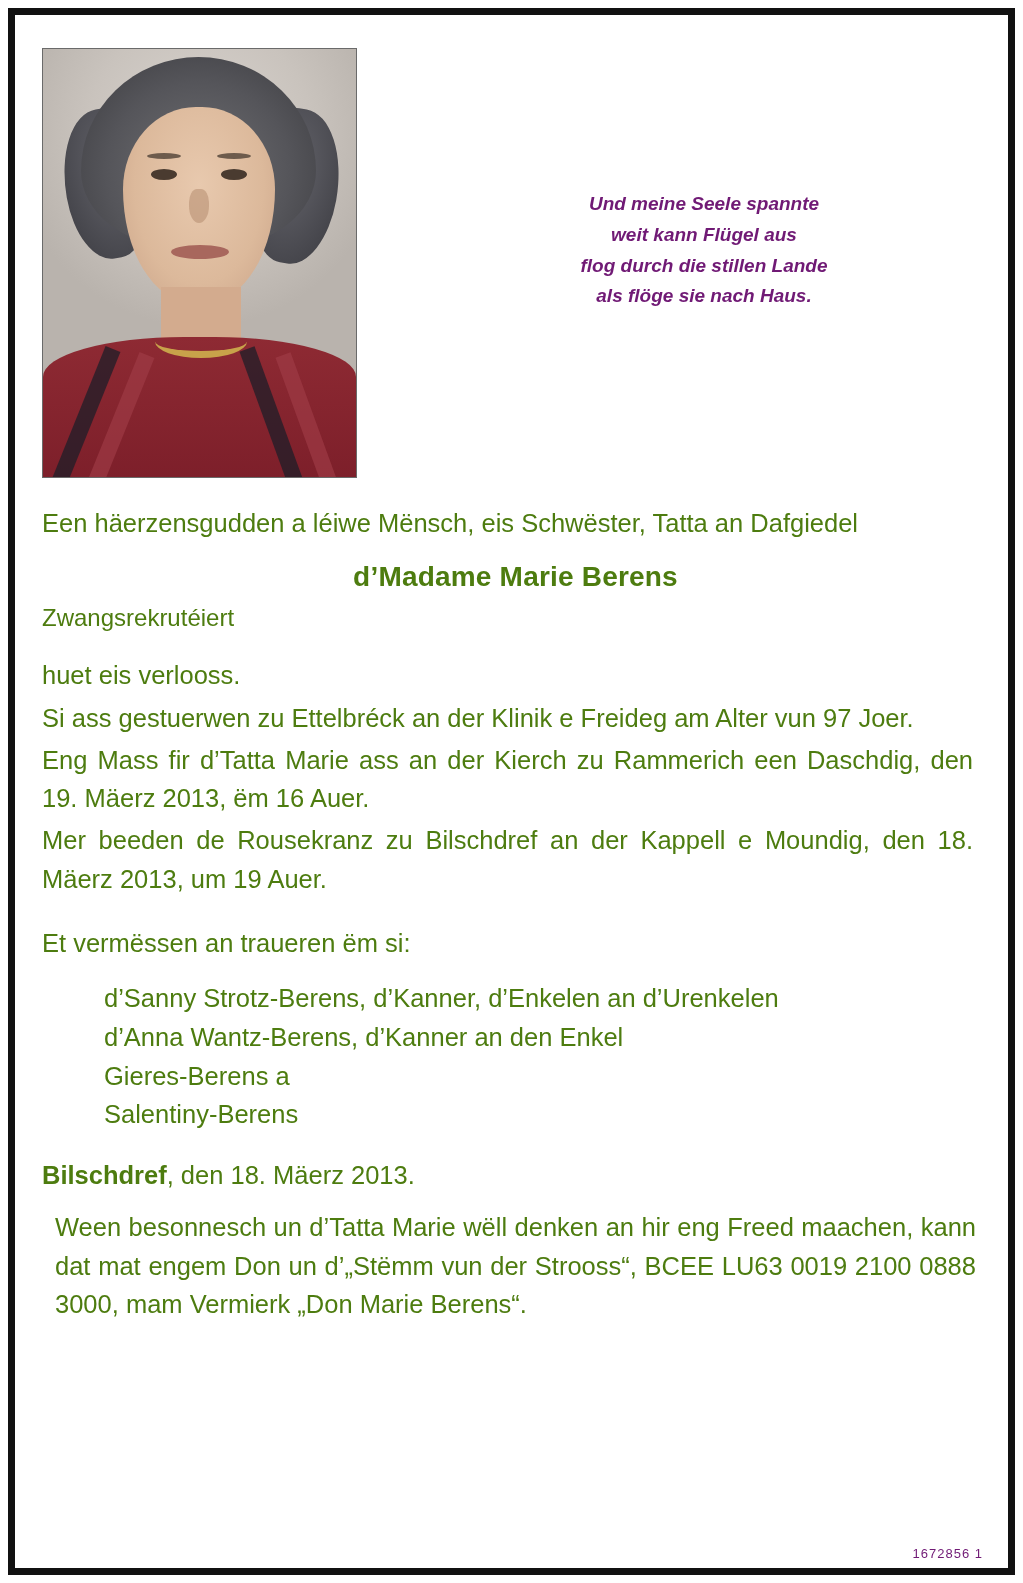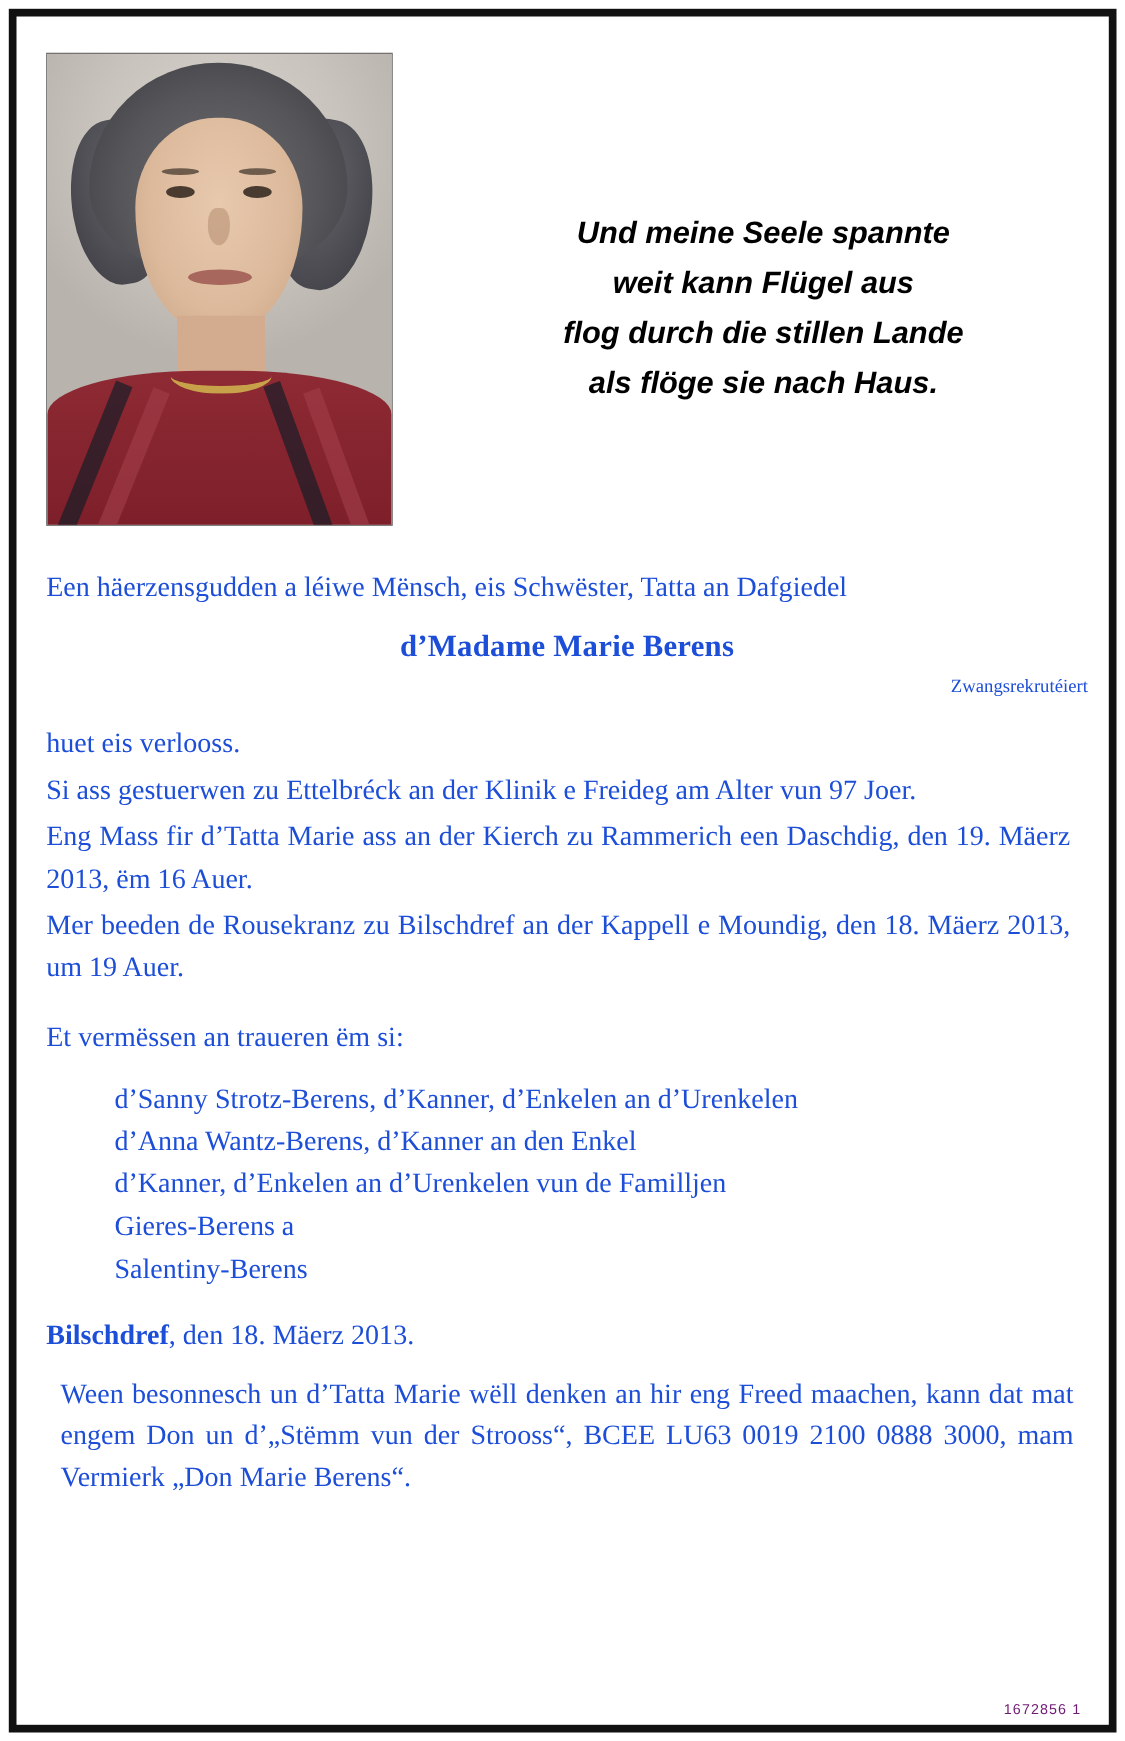--- a/index.html
+++ b/index.html
@@ -172,57 +172,56 @@
     transform: rotate(22deg);
     transform-origin: top center;
   }
   .portrait .s1 { left: 62px; top: 300px; }
   .portrait .s2 { left: 96px; top: 306px; background: rgba(160,60,70,0.65); }
   .portrait .s3 { left: 196px; top: 300px; transform: rotate(-20deg); }
   .portrait .s4 { left: 232px; top: 306px; transform: rotate(-20deg); background: rgba(160,60,70,0.65); }
 
   .verse {
     position: absolute;
-    left: 390px;
+    left: 400px;
     top: 165px;
     width: 560px;
     text-align: center;
     font-style: italic;
     font-weight: bold;
-    font-size: 28px;
+    font-size: 19px;
     line-height: 1.62;
-    color: #000000;
+    color: #701a75;
   }
   .verse div { white-space: nowrap; }
 
   
   .body-text {
     position: absolute;
     left: 18px;
-    top: 491px;
+    top: 480px;
     right: 10px;
     font-size: 25.5px;
     line-height: 1.50;
-    color: #1d4ed8;
-    font-family: Liberation Serif, serif;
+    color: #4d7c0f;
   }
   .lead {
     text-align: justify;
     margin: 0 0 14px 0;
   }
   .name {
     text-align: center;
     font-weight: bold;
     font-size: 28px;
     letter-spacing: 0.2px;
     margin: 10px 0 2px 0;
   }
   .subname {
-    text-align: right;
-    font-size: 17px;
+    text-align: left;
+    font-size: 24px;
     margin: 0 0 20px 0;
   }
   .para {
     margin: 0 16px 4px 0;
     text-align: justify;
   }
   .para.just {
     text-align: justify;
   }
   .gap {
@@ -301,21 +300,20 @@
       <p class="para just">Eng Mass fir d’Tatta Marie ass an der Kierch zu Rammerich een Daschdig, den 19. Mäerz 2013, ëm 16 Auer.</p>
       <p class="para just">Mer beeden de Rousekranz zu Bilschdref an der Kappell e Moundig, den 18. Mäerz 2013, um 19 Auer.</p>
 
       <div class="gap"></div>
 
       <p class="para">Et vermëssen an traueren ëm si:</p>
 
       <div class="mourners">
         <div>d’Sanny Strotz-Berens, d’Kanner, d’Enkelen an d’Urenkelen</div>
         <div>d’Anna Wantz-Berens, d’Kanner an den Enkel</div>
-        <div>d’Kanner, d’Enkelen an d’Urenkelen vun de Familljen</div>
         <div>Gieres-Berens a</div>
         <div>Salentiny-Berens</div>
       </div>
 
       <p class="placeline"><b>Bilschdref</b><span>, den 18. Mäerz 2013.</span></p>
 
       <p class="closing">Ween besonnesch un d’Tatta Marie wëll denken an hir eng Freed maachen, kann dat mat engem Don un d’„Stëmm vun der Strooss“, BCEE LU63 0019 2100 0888 3000, mam Vermierk „Don Marie Berens“.</p>
 
     </div>
 

